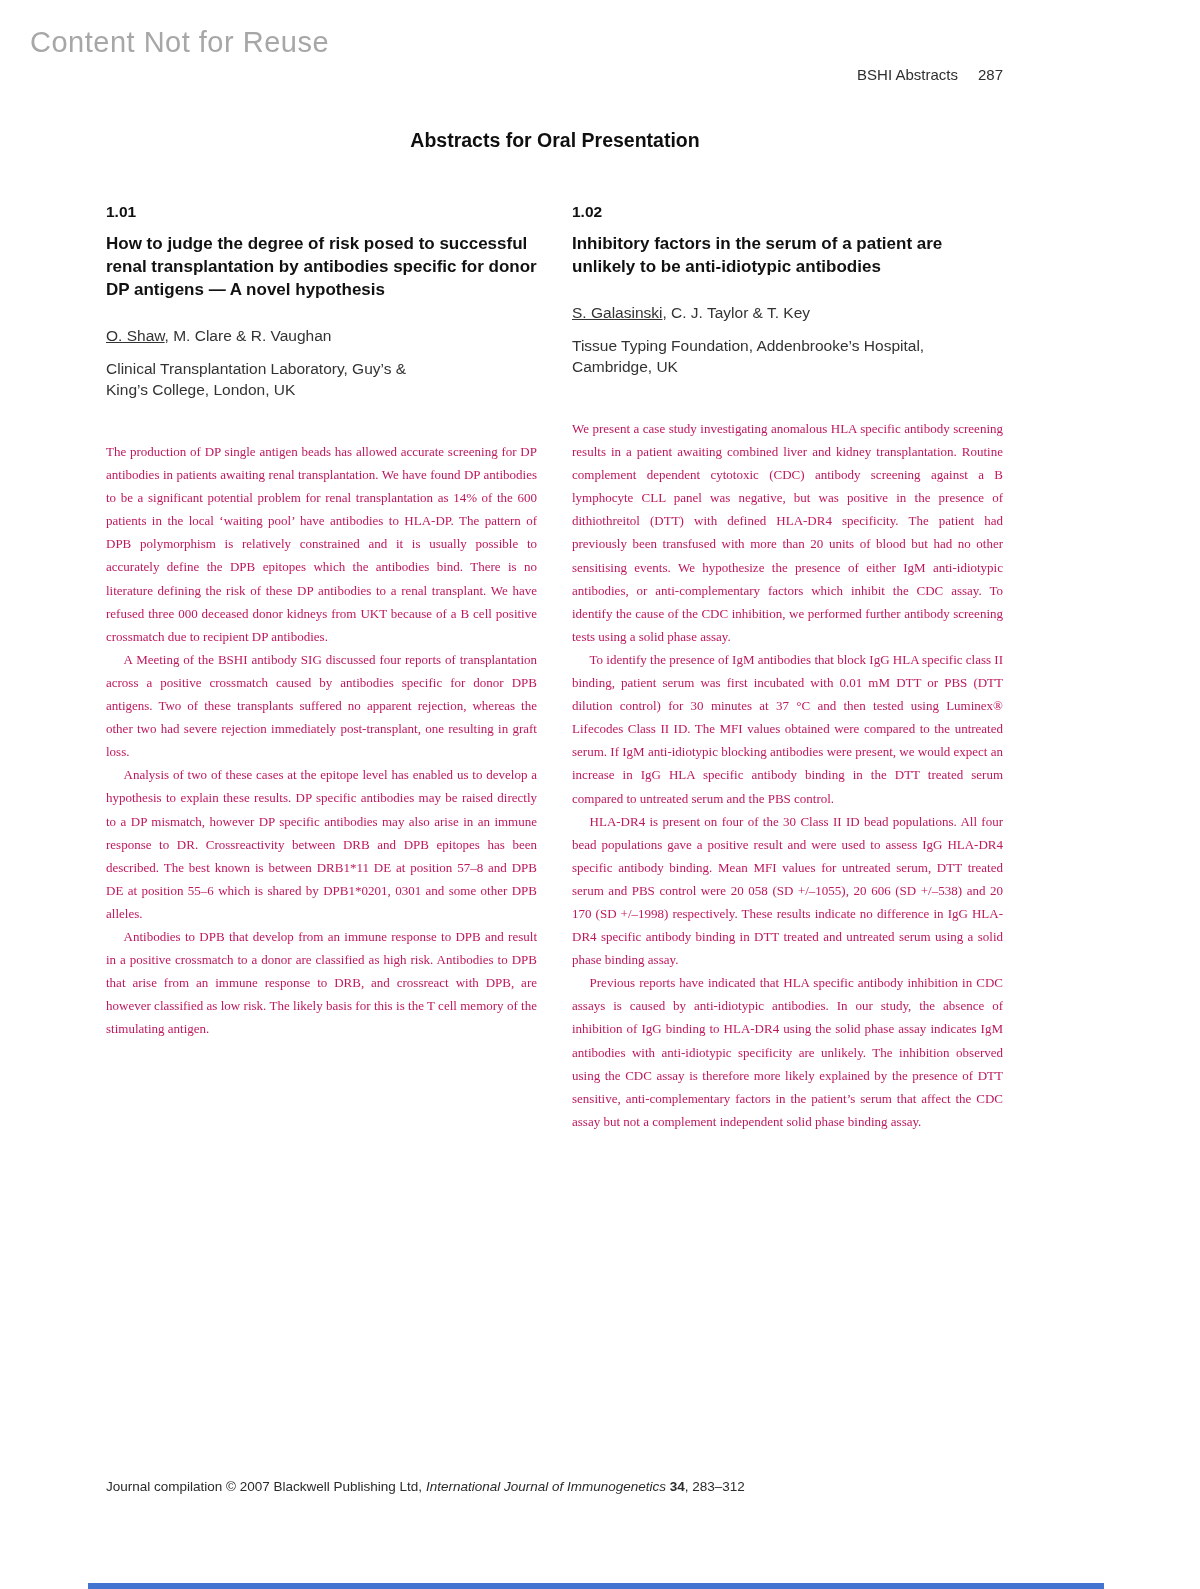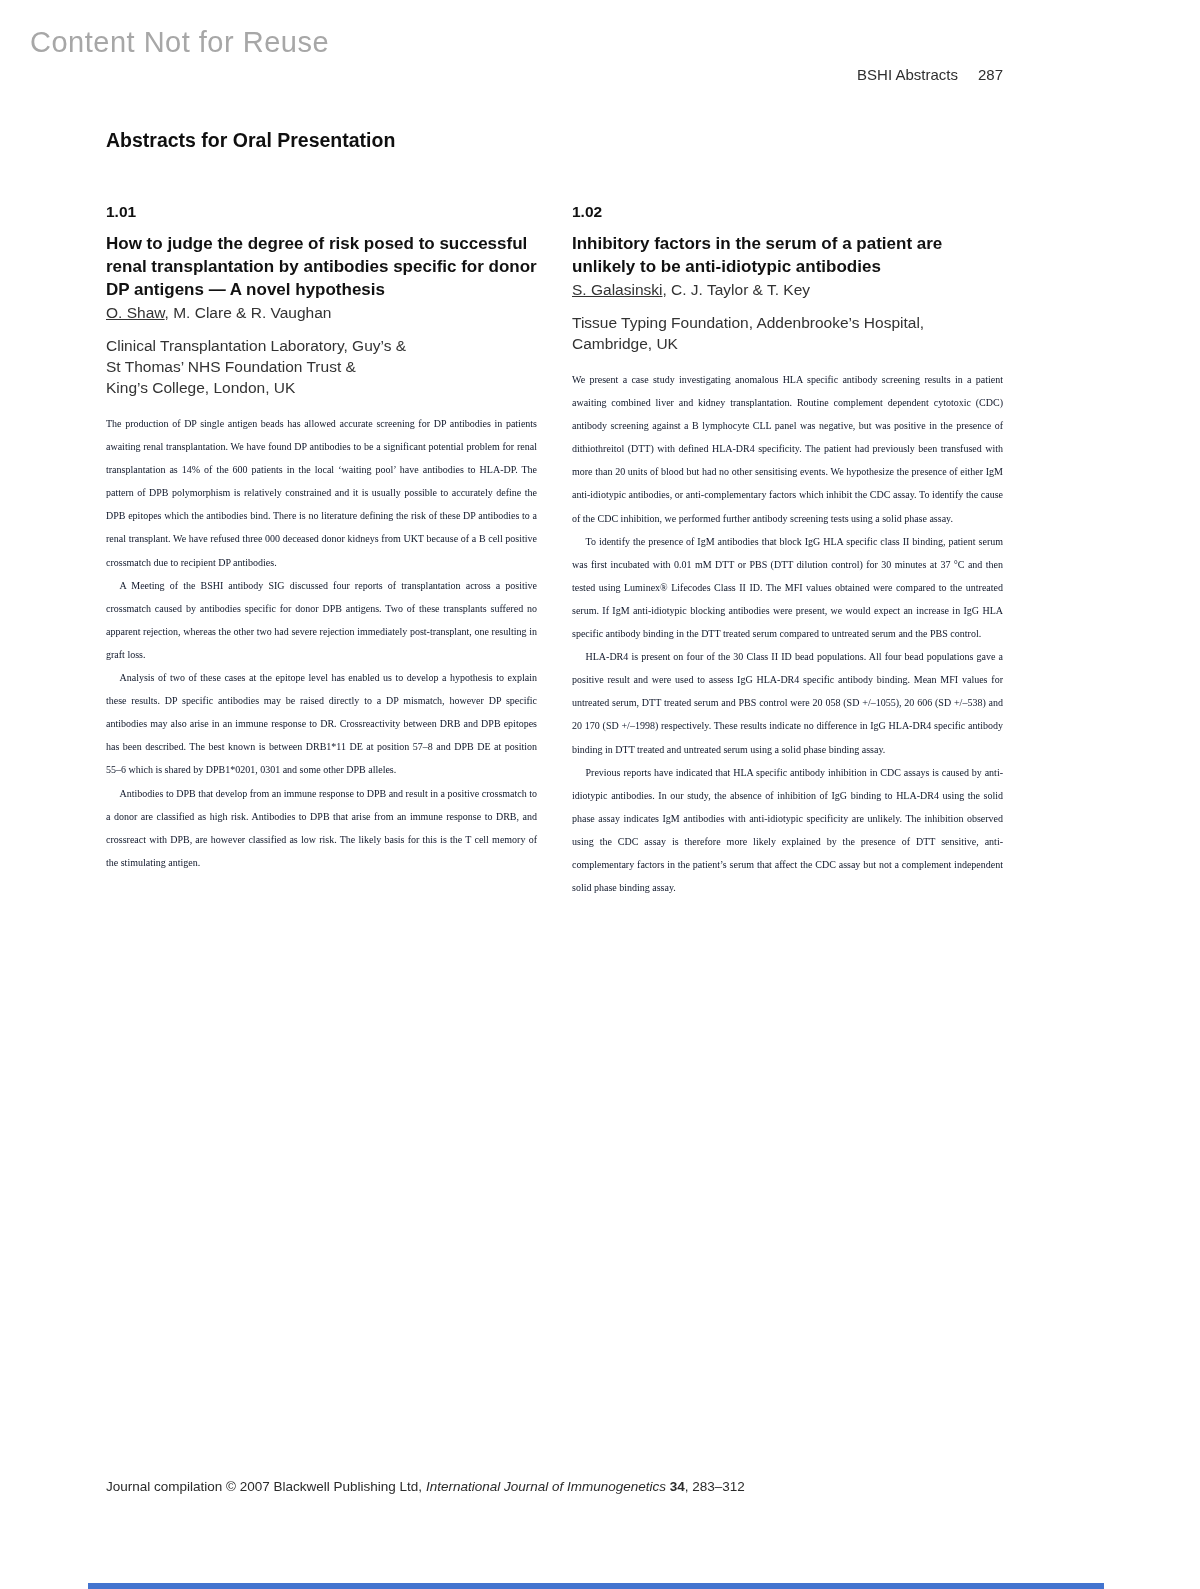--- a/index.html
+++ b/index.html
@@ -16,42 +16,42 @@
     font-size:29px; font-weight:400;
     color:#a7a7a7; letter-spacing:0.5px;
   }
   .running-head {
     position:absolute; top:66px; right:197px;
     font-size:15px; color:#2e2e2e;
     display:flex; gap:20px;
   }
   .main-title {
     position:absolute; top:129px; left:106px; width:898px;
-    font-size:19.5px; font-weight:bold; color:#0f0f0f;
+    text-align:center; font-size:19.5px; font-weight:bold; color:#0f0f0f;
   }
   .columns {
     position:absolute; top:203px; left:106px;
     display:flex; gap:35px;
   }
   .col { width:431px; }
   .abs-number { font-weight:bold; font-size:15.5px; color:#111; }
   .abs-title {
     font-weight:bold; font-size:17px; line-height:23px;
     margin-top:11px; color:#111;
   }
-  .authors { margin-top:3px; font-size:15.5px; color:#333; }
+  .authors { margin-top:26px; font-size:15.5px; color:#333; }
   .authors .ul { text-decoration:underline; }
   .affiliation {
     margin-top:13px; font-size:15.5px; line-height:21px; color:#333;
   }
   .body-text {
-    margin-top:14px;
+    margin-top:40px;
     font-family:"Liberation Serif", serif;
-    font-size:10px; line-height:23.1px;
-    text-align:justify; color:#0f172a;
+    font-size:13px; line-height:23.1px;
+    text-align:justify; color:#be185d;
   }
   .body-text p { margin:0; }
   .body-text p + p { text-indent:1.35em; }
   .footer {
     position:absolute; left:106px; top:1479px;
     font-size:13.5px; color:#2a2a2a;
   }
   .footer .it { font-style:italic; }
   .footer .bd { font-weight:bold; }
   .accent-bar {
@@ -73,21 +73,20 @@
 <div class="columns">
 
   <div class="col">
     <div class="abs-number">1.01</div>
     <div class="abs-title">How to judge the degree of risk posed to successful renal transplantation by antibodies specific for donor DP antigens — A novel hypothesis</div>
     <div class="authors">
       <span class="ul">O. Shaw</span><span>, M. Clare &amp; R. Vaughan</span>
     </div>
     <div class="affiliation">
         <div>Clinical Transplantation Laboratory, Guy’s &amp;</div>
-        <div>St Thomas’ NHS Foundation Trust &amp;</div>
         <div>King’s College, London, UK</div>
       </div>
     <div class="body-text">
         <p>The production of DP single antigen beads has allowed accurate screening for DP antibodies in patients awaiting renal transplantation. We have found DP antibodies to be a significant potential problem for renal transplantation as 14% of the 600 patients in the local ‘waiting pool’ have antibodies to HLA-DP. The pattern of DPB polymorphism is relatively constrained and it is usually possible to accurately define the DPB epitopes which the antibodies bind. There is no literature defining the risk of these DP antibodies to a renal transplant. We have refused three 000 deceased donor kidneys from UKT because of a B cell positive crossmatch due to recipient DP antibodies.</p>
         <p>A Meeting of the BSHI antibody SIG discussed four reports of transplantation across a positive crossmatch caused by antibodies specific for donor DPB antigens. Two of these transplants suffered no apparent rejection, whereas the other two had severe rejection immediately post-transplant, one resulting in graft loss.</p>
         <p>Analysis of two of these cases at the epitope level has enabled us to develop a hypothesis to explain these results. DP specific antibodies may be raised directly to a DP mismatch, however DP specific antibodies may also arise in an immune response to DR. Crossreactivity between DRB and DPB epitopes has been described. The best known is between DRB1*11 DE at position 57–8 and DPB DE at position 55–6 which is shared by DPB1*0201, 0301 and some other DPB alleles.</p>
         <p>Antibodies to DPB that develop from an immune response to DPB and result in a positive crossmatch to a donor are classified as high risk. Antibodies to DPB that arise from an immune response to DRB, and crossreact with DPB, are however classified as low risk. The likely basis for this is the T cell memory of the stimulating antigen.</p>
       </div>
   </div>
 

